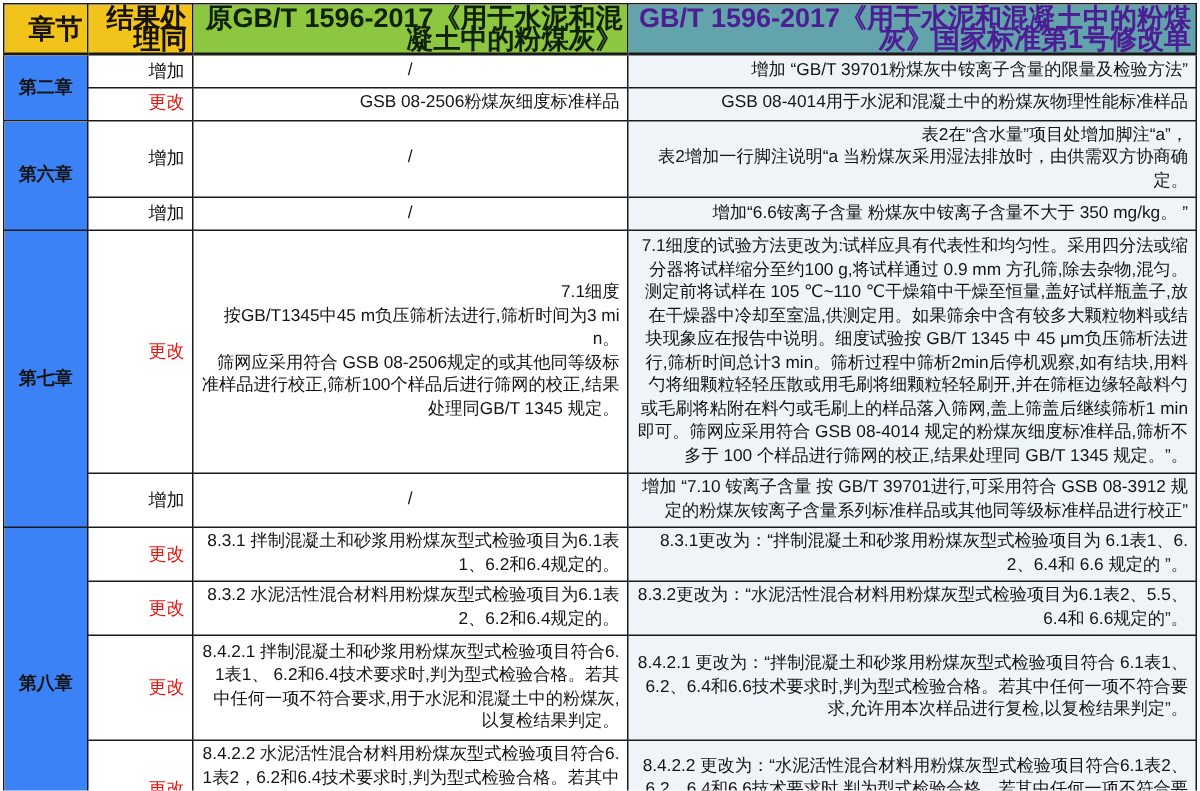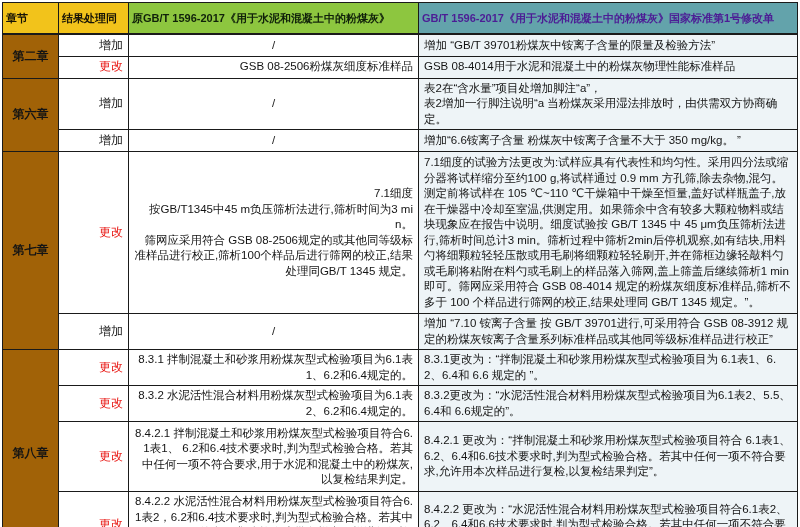--- a/index.html
+++ b/index.html
@@ -23,35 +23,35 @@
   th,td{
     border:1px solid var(--border);
     padding:2px 5px;
     vertical-align:middle;
     overflow:hidden;
     font-size:11.5px;
     line-height:15.5px;
     word-break:break-all;
   }
   thead th{
-    font-size:11px;font-weight:bold;text-align:left;
+    font-size:18px;font-weight:bold;text-align:right;
     height:26px;padding:2px 3px;line-height:14px;
     border-bottom:2px solid var(--border);
   }
   th.h-chapter, th.h-mode{background:var(--gold);color:#161306;}
   th.h-original{background:var(--green);color:#10210a;}
   th.h-revision{background:var(--teal);color:#4c1d95;}
   td.chapter{
-    font-weight:bold;text-align:center;font-size:12px;background:#a16207;
+    font-weight:bold;text-align:center;font-size:12px;background:#3b82f6;
   }
   td.mode{text-align:center;font-size:12px;background:#fff;padding-left:40px;}
   td.mode.red{color:var(--red);}
   td.original{background:#fff;text-align:right;white-space:pre-line;}
   td.original.slash{text-align:center;}
-  td.revision{background:var(--revbg);text-align:left;white-space:pre-line;}
+  td.revision{background:var(--revbg);text-align:right;white-space:pre-line;}
 </style>
 </head>
 <body>
 
 <div class="page">
   <table>
     <colgroup>
       <col class="c-chapter">
         <col class="c-mode">
         <col class="c-original">

